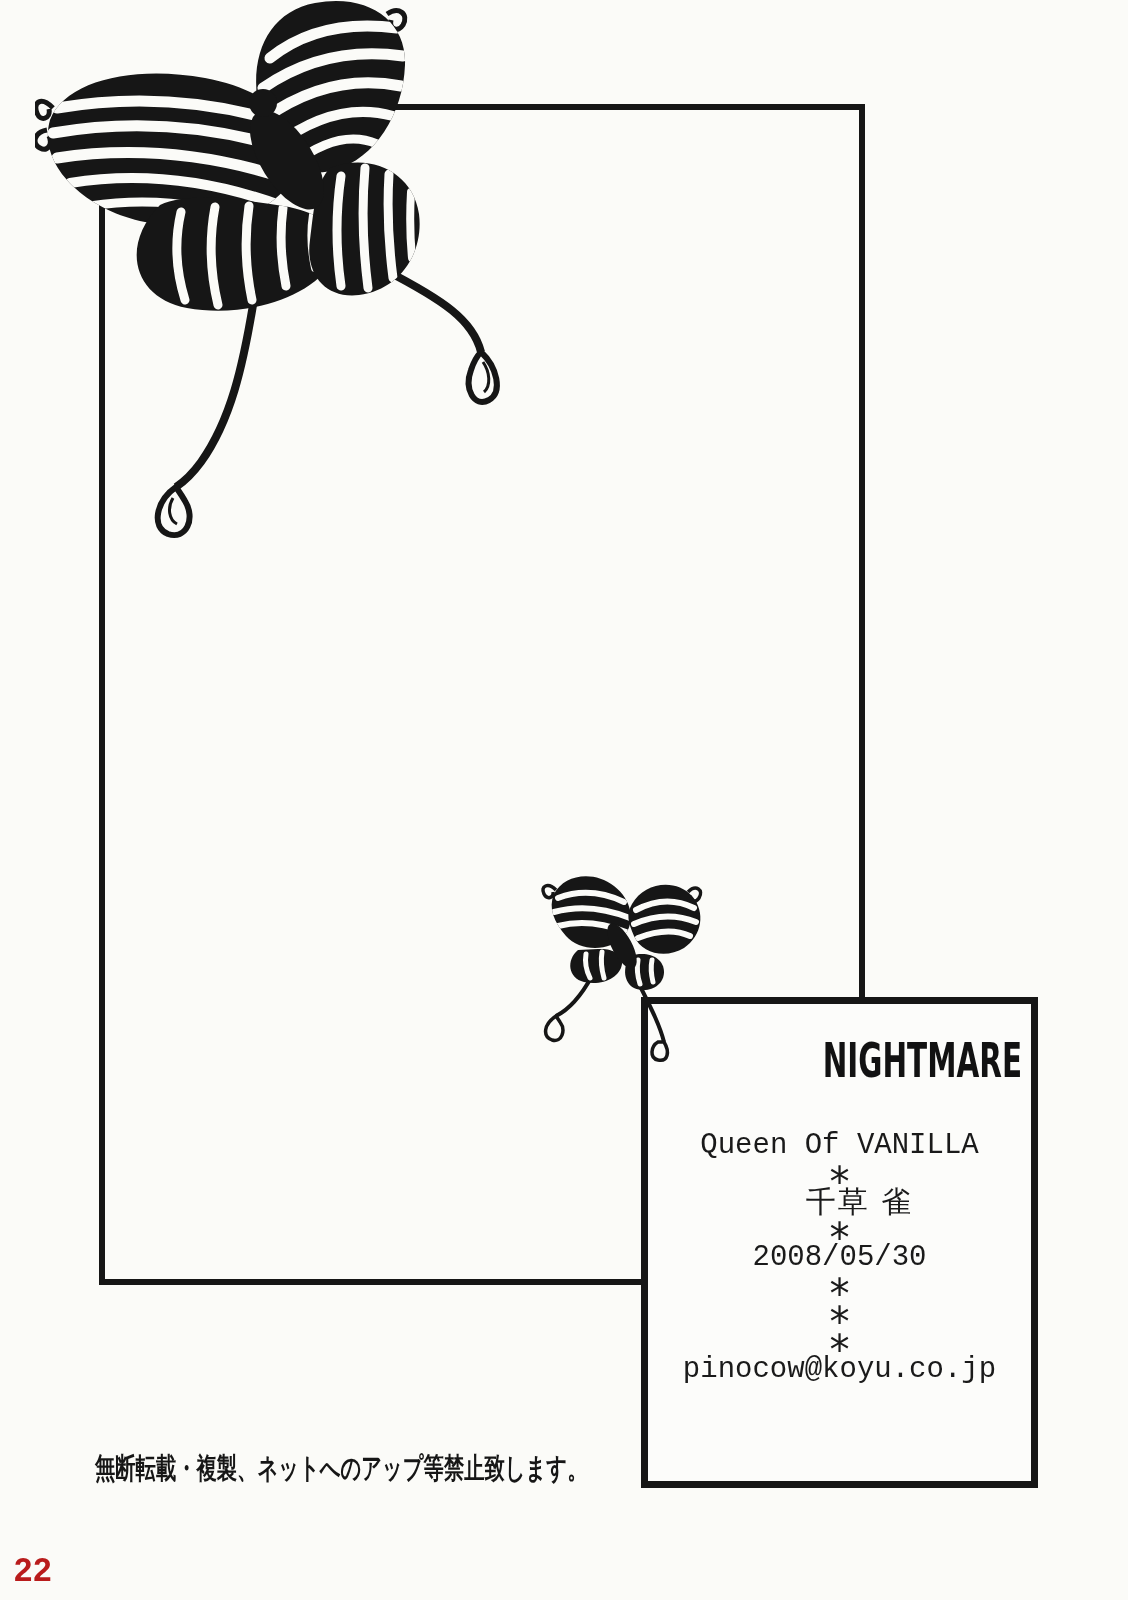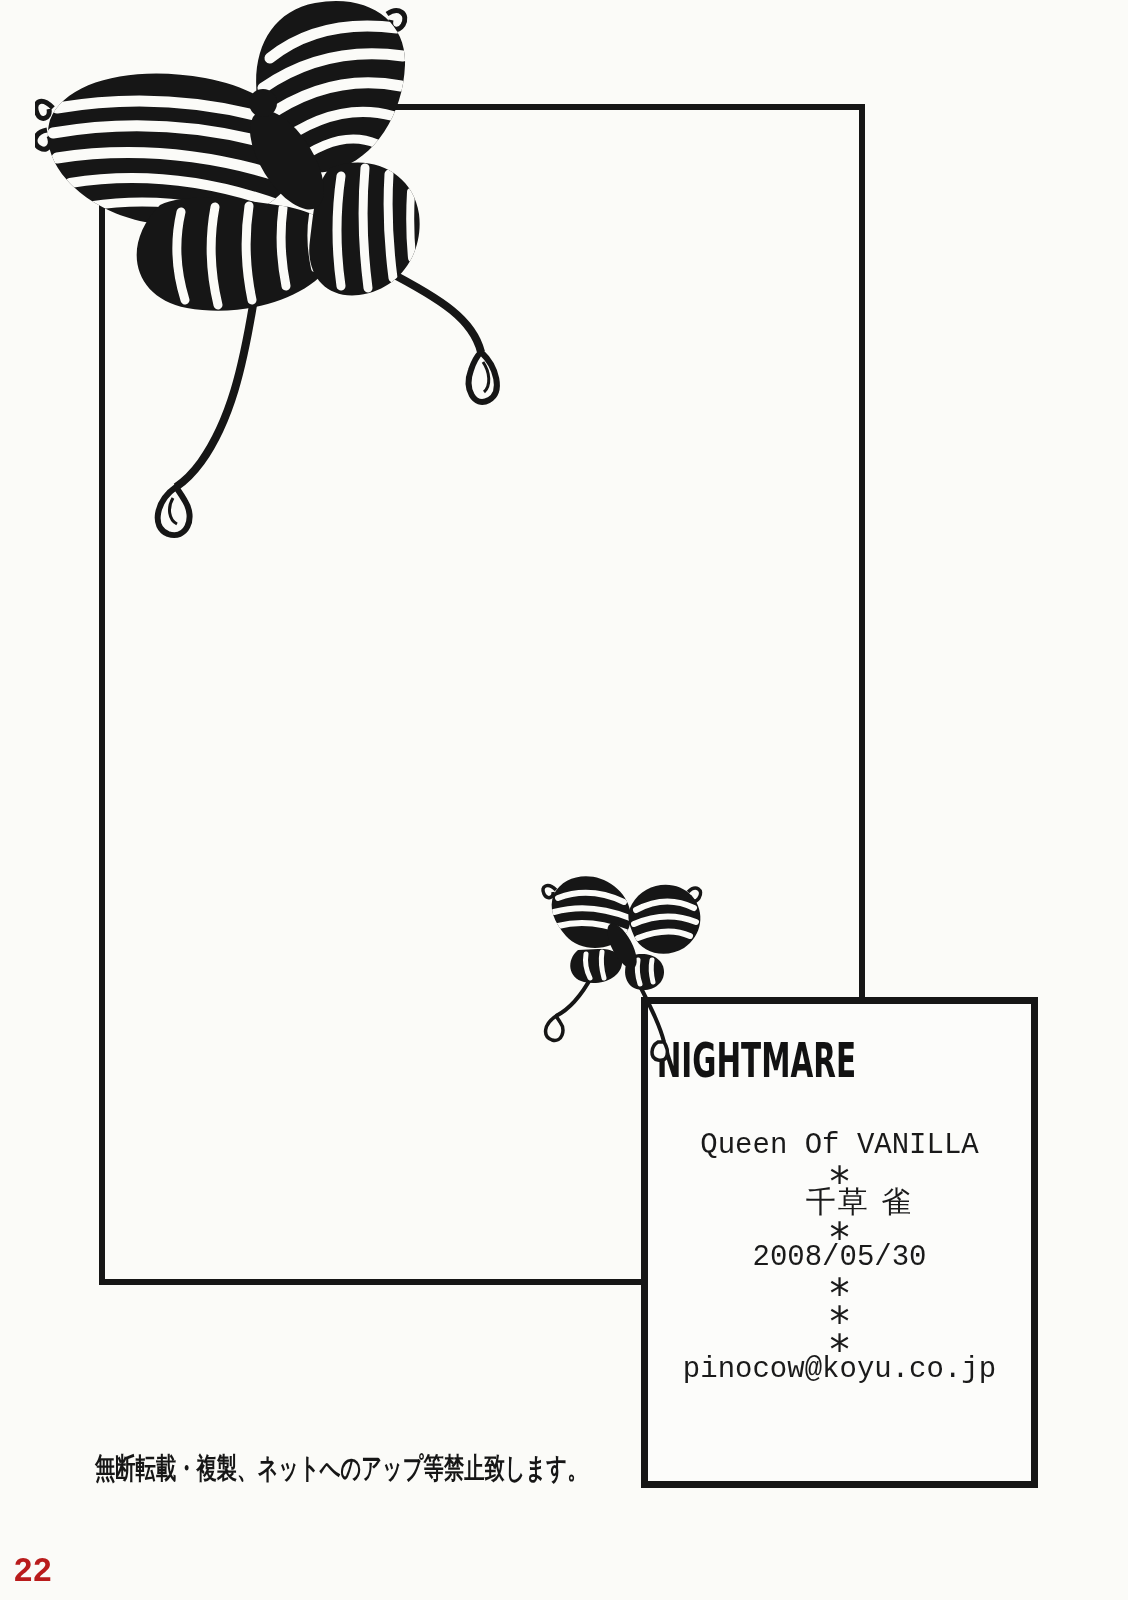--- a/index.html
+++ b/index.html
@@ -15,21 +15,21 @@
     border:6px solid #161616; box-sizing:border-box;
   }
   .butterfly-large { position:absolute; left:35px; top:0px; }
   .butterfly-small { position:absolute; left:540px; top:862px; }
   .credits-box {
     position:absolute; left:641px; top:997px;
     width:397px; height:491px; box-sizing:border-box;
     border:7px solid #161616; background:#fcfcfa;
     text-align:center;
   }
-  .logo-row { margin-top:30px; height:52px; display:flex; justify-content:flex-start; align-items:center; }
+  .logo-row { margin-top:30px; height:52px; display:flex; justify-content:flex-end; align-items:center; }
   .logo-text {
     font-family:"DejaVu Sans", sans-serif; font-weight:bold;
     font-size:32px; letter-spacing:0px; color:#121212;
     transform:scale(0.92,1.5); white-space:nowrap;
   }
   .credit-stack { margin-top:46px; }
   .credit-line {
     height:28px; line-height:28px;
     font-family:"Liberation Mono", monospace;
     font-size:29px; color:#1a1a1a; white-space:nowrap;

